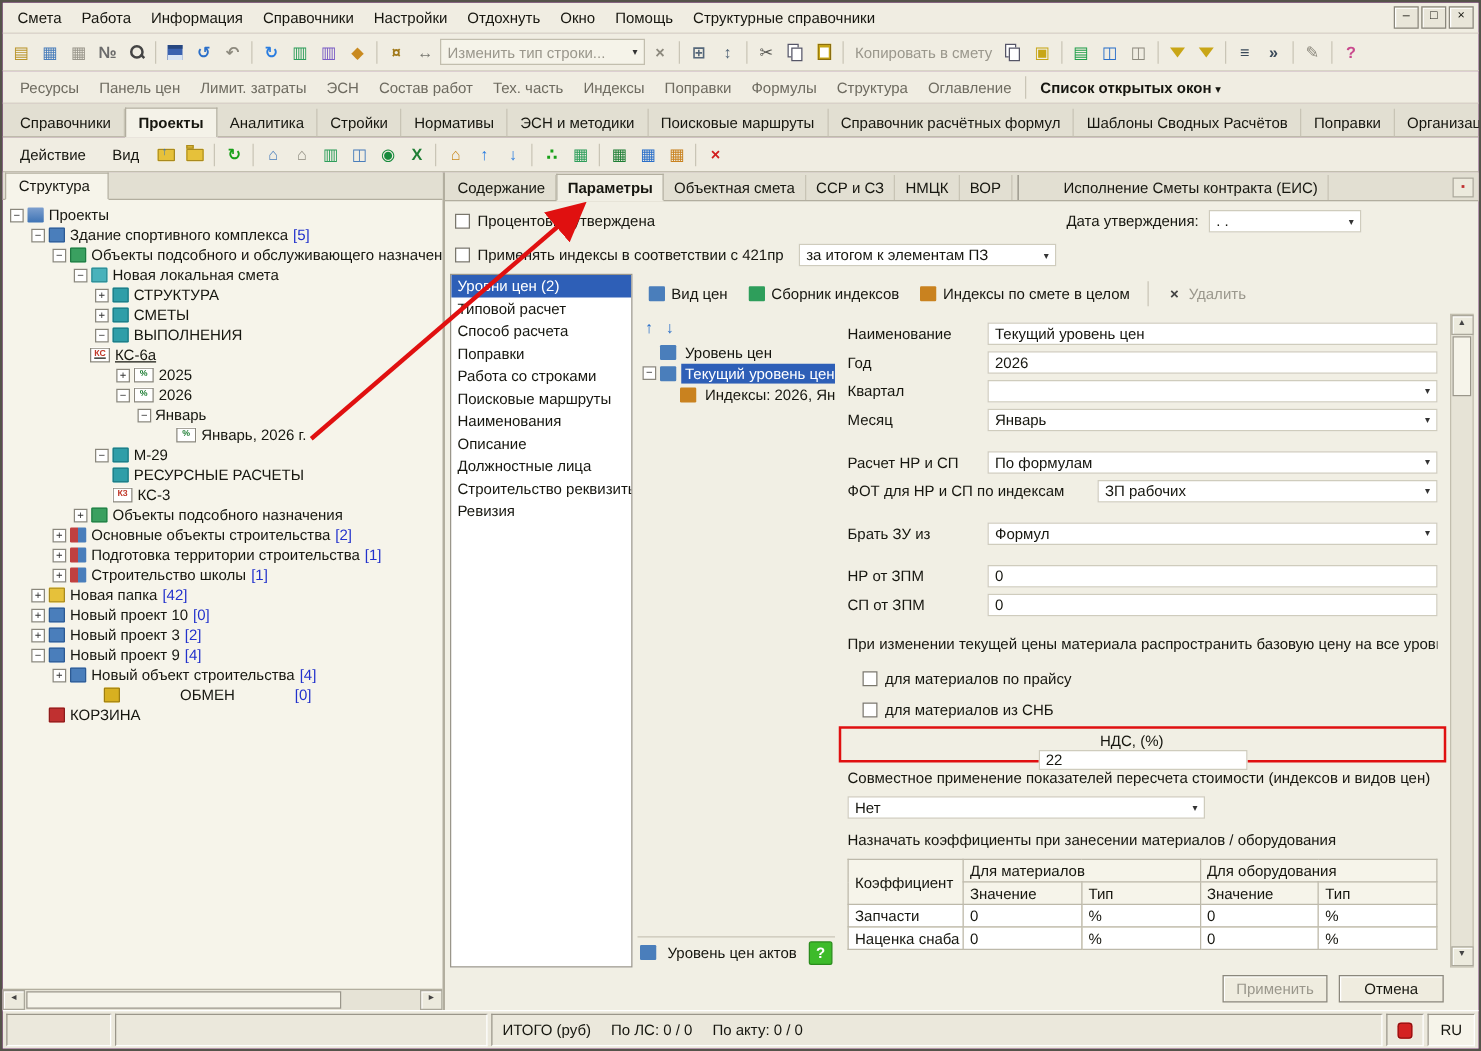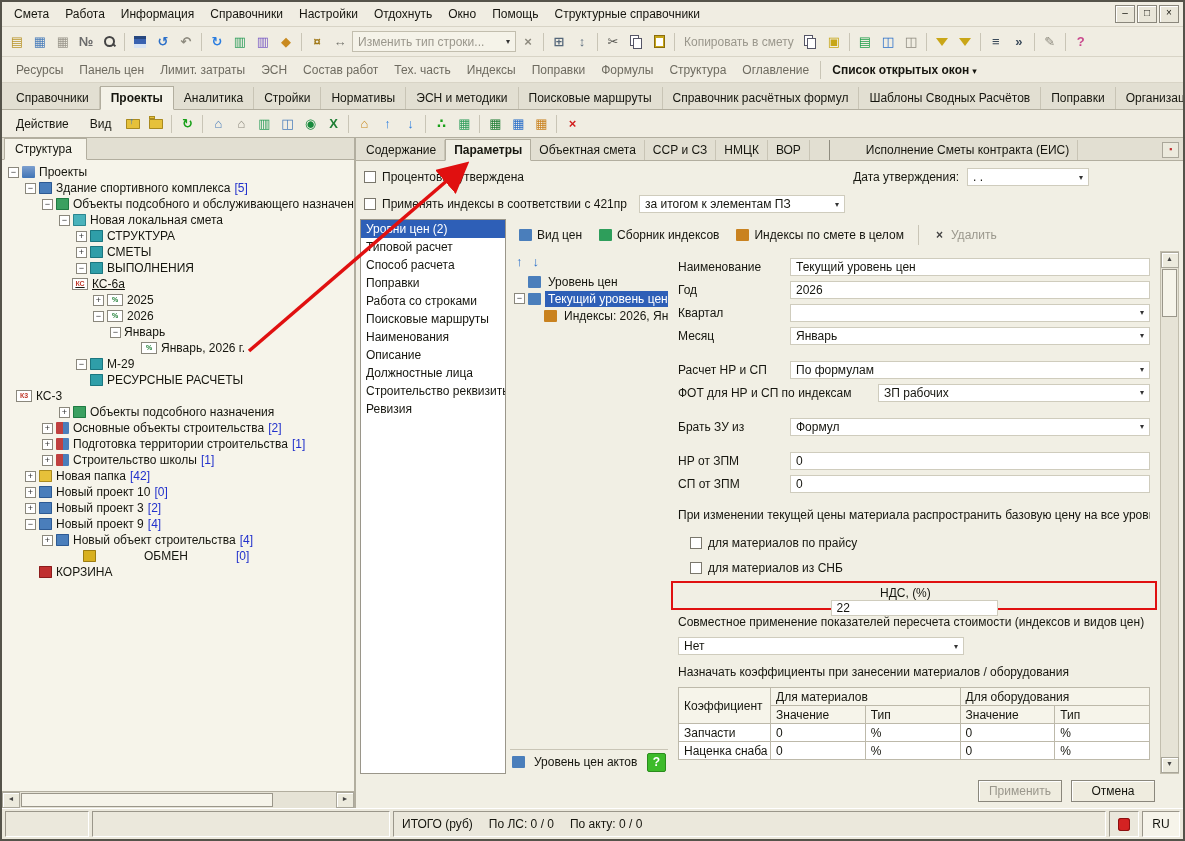--- a/index.html
+++ b/index.html
@@ -53,21 +53,21 @@
   .badge{color:#2231cc;}
   .hscroll{height:16px;flex:none;border-top:1px solid #b2ae9f;background:#e6e3d6;display:flex;align-items:center;}
   .sbtn{width:16px;height:14px;flex:none;border:1px solid #aaa79a;background:#eceadd;font-size:7px;line-height:12px;text-align:center;color:#444;box-shadow:inset 1px 1px 0 #fff;}
   .hthumb{width:250px;height:12px;flex:none;border:1px solid #9a968a;background:#f6f4ea;margin:0 1px;}
   .htrack{flex:1;}
   
   .right{flex:1;display:flex;flex-direction:column;background:#f1efe4;min-width:0;}
   .rtabs{height:22px;flex:none;display:flex;align-items:flex-end;background:#e2dfd2;border-bottom:1px solid #b2ae9f;padding:0 2px;}
   .rtab{padding:3px 8px;border-right:1px solid #c8c4b5;white-space:nowrap;}
   .rtab.active{background:#f1efe4;border:1px solid #b2ae9f;border-bottom:1px solid #f1efe4;font-weight:bold;margin-bottom:-1px;}
-  .rtab.sepleft{border-left:1px solid #8f8c80;margin-left:19px;padding-left:36px;}
+  .rtab.sepleft{border-left:1px solid #8f8c80;margin-left:4px;padding-left:36px;}
   .rtab-pin{margin-left:auto;width:15px;height:14px;border:1px solid #aaa79a;background:#eceadd;color:#c03030;font-size:9px;text-align:center;line-height:13px;margin-bottom:2px;margin-right:2px;}
   .checks{flex:none;padding:7px 8px 6px;display:flex;flex-direction:column;gap:9px;}
   .checkrow{display:flex;align-items:center;min-height:16px;}
   .cbox{width:12px;height:12px;box-sizing:border-box;border:1px solid #7a776c;background:#fff;margin-right:6px;flex:none;}
   .fcombo{height:18px;box-sizing:border-box;background:#fff;border:1px solid #cfccbd;display:flex;align-items:center;padding:0 5px;gap:4px;}
   .fcombo .txt{flex:1;white-space:nowrap;overflow:hidden;}
   .fcaret{font-size:8px;color:#333;flex:none;}
   .datecombo{width:122px;margin-left:8px;margin-right:86px;}
   .idxcombo{width:206px;margin-left:12px;}
   .params{flex:1;display:flex;flex-direction:column;min-height:0;padding:0 4px;}
@@ -362,21 +362,21 @@
           <div class="trow" style="padding-left: 74px;">
             <span class="exp">−</span>
             <span class="ti fldt"></span>
             <span class="tlabel">М-29</span>
           </div>
           <div class="trow" style="padding-left: 74px;">
             <span class="exp-sp"></span>
             <span class="ti fldt"></span>
             <span class="tlabel">РЕСУРСНЫЕ РАСЧЕТЫ</span>
           </div>
-          <div class="trow" style="">
+          <div class="trow" style="padding-left: 74px;">
             <span class="exp-sp"></span>
             <span class="ti txt" style="color: rgb(192, 57, 43);">К3</span>
             <span class="tlabel">КС-3</span>
           </div>
           <div class="trow" style="padding-left: 57px;">
             <span class="exp">+</span>
             <span class="ti objg"></span>
             <span class="tlabel">Объекты подсобного назначения</span>
           </div>
           <div class="trow" style="padding-left: 40px;">

